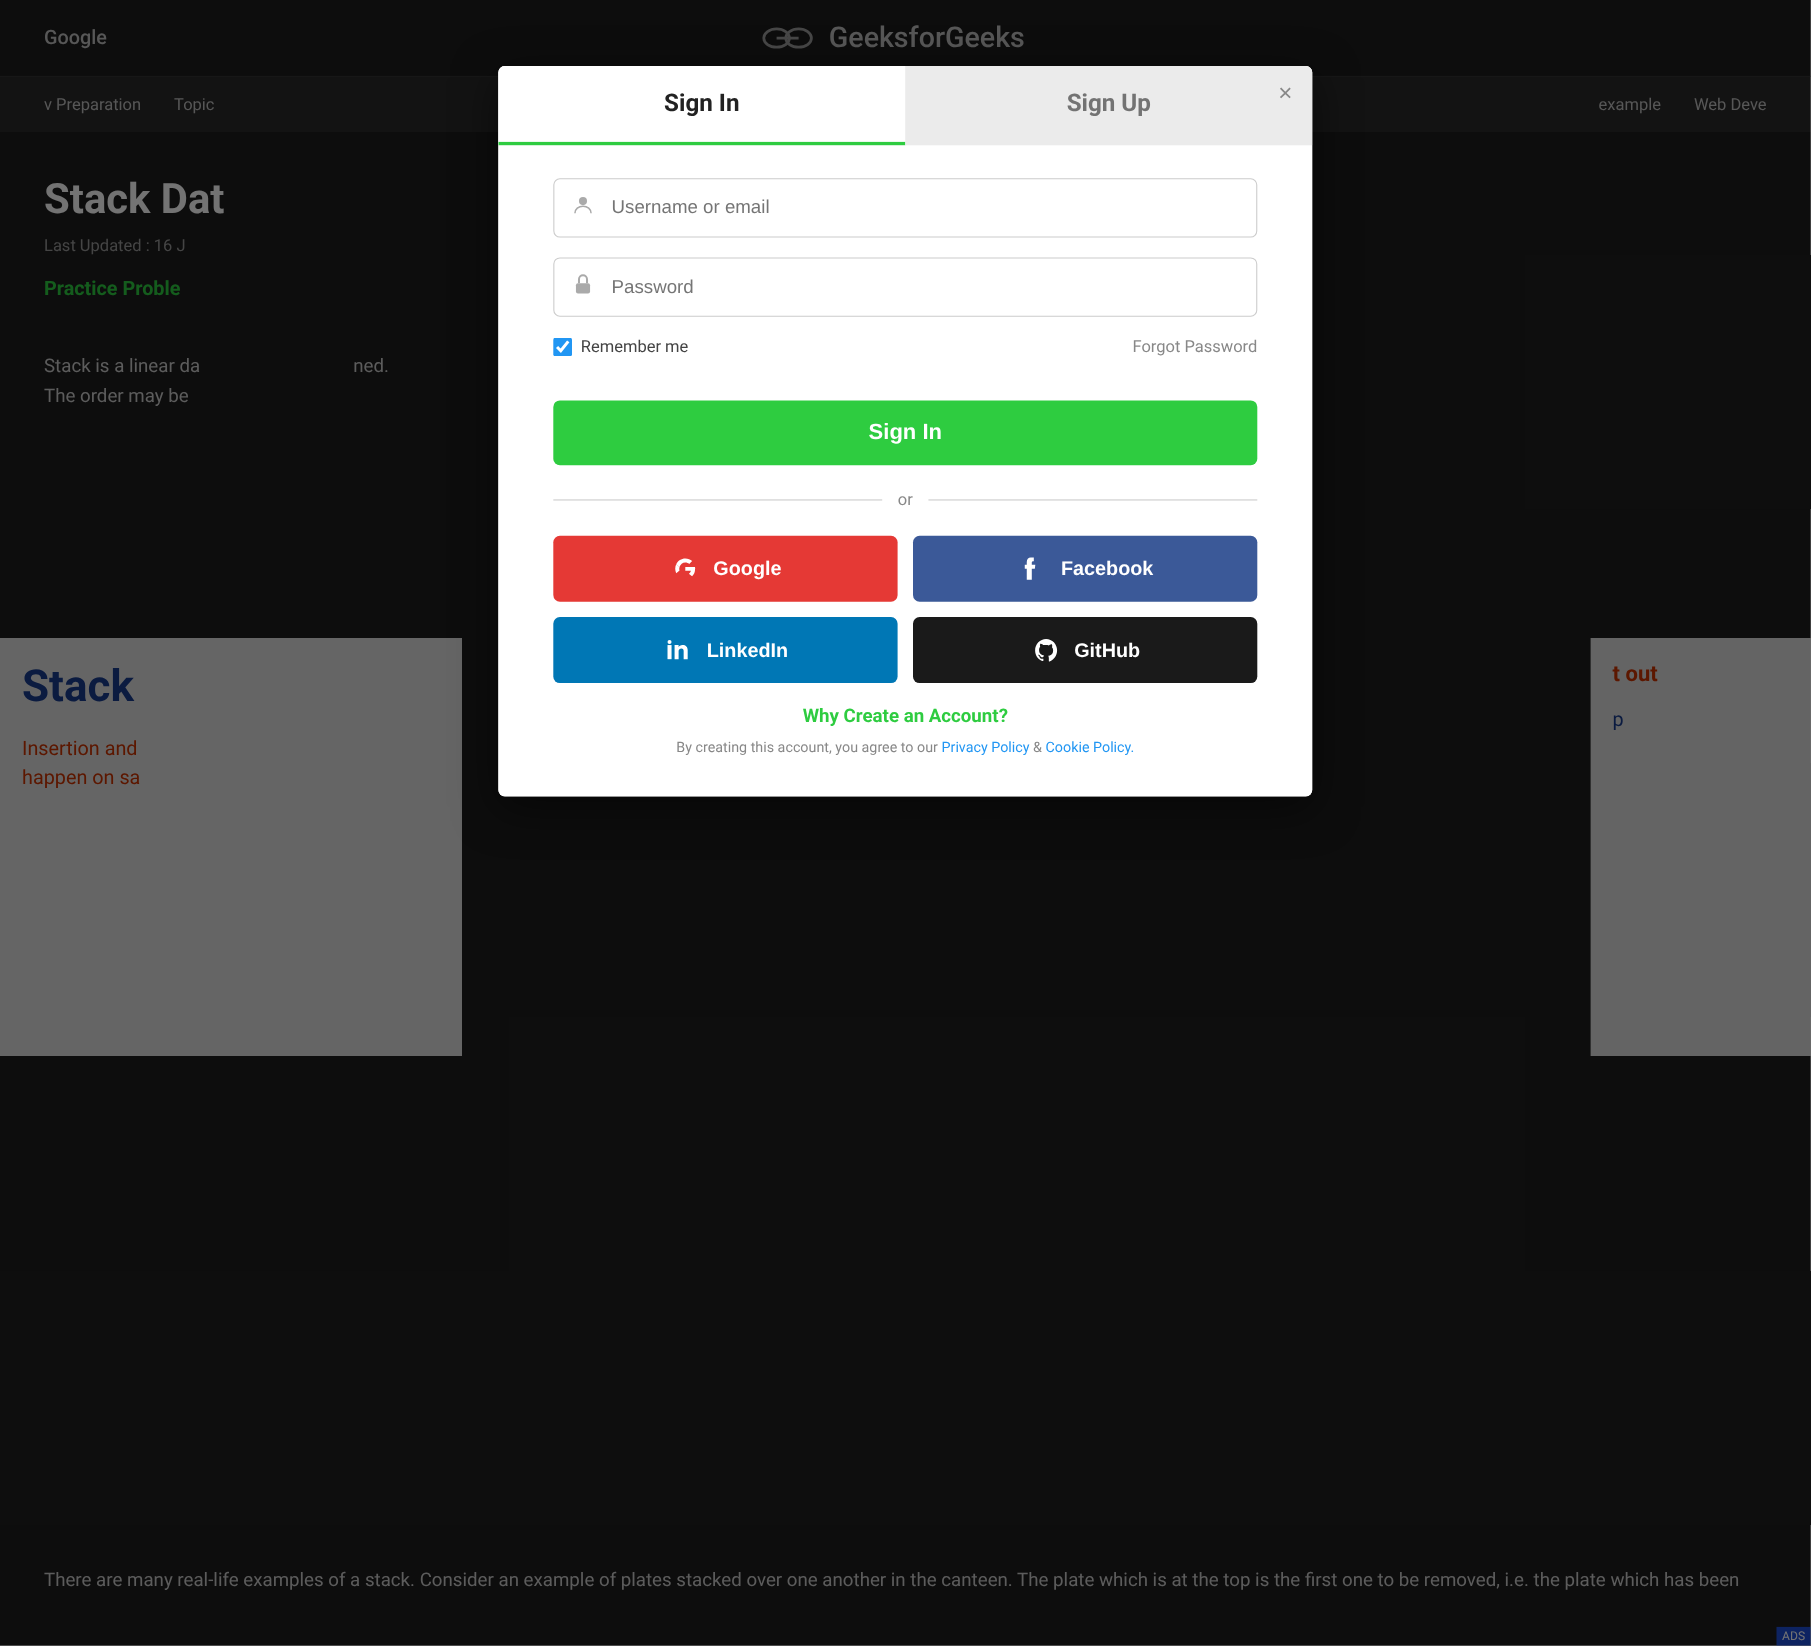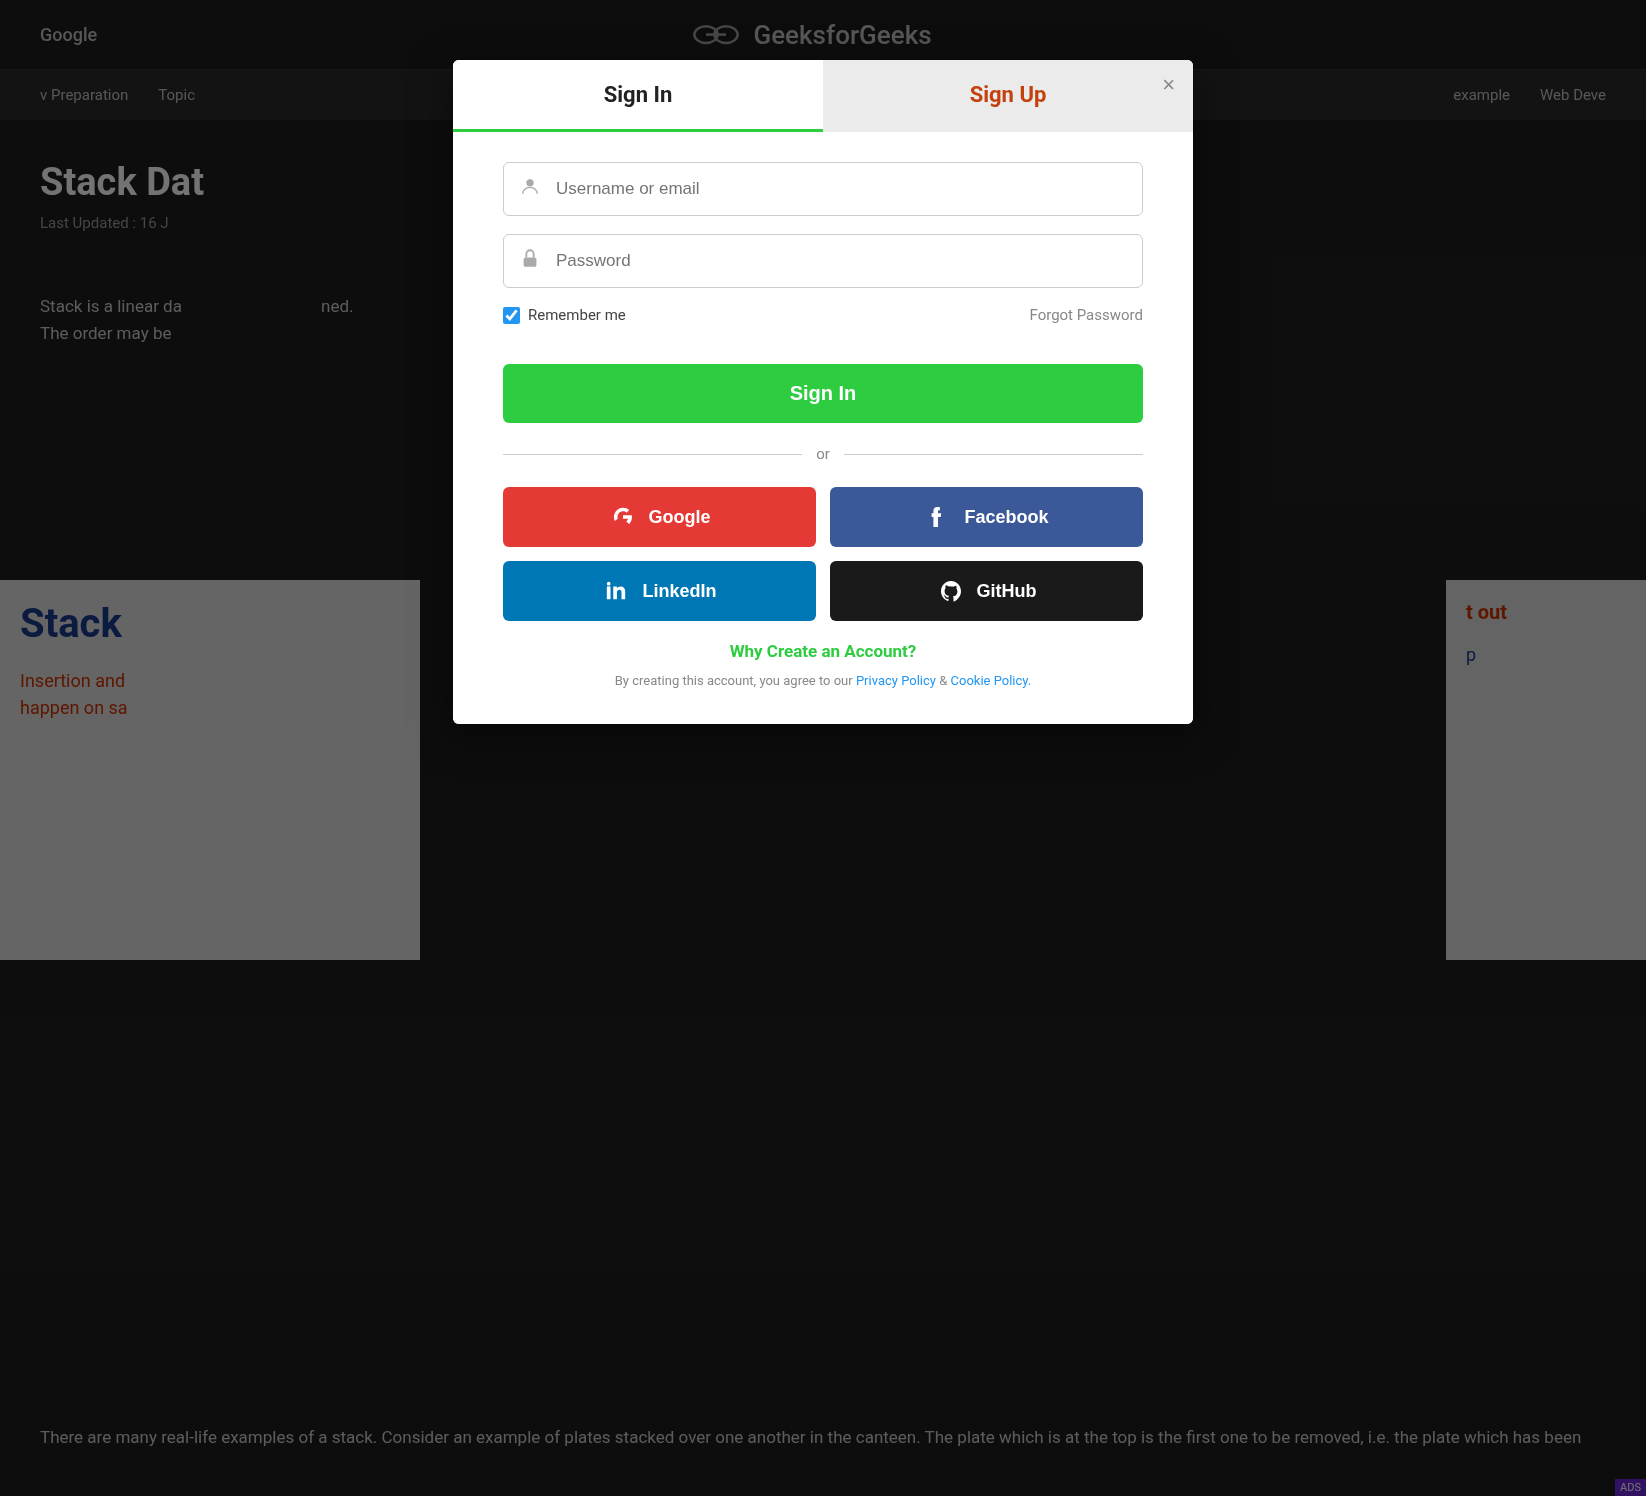--- a/index.html
+++ b/index.html
@@ -129,21 +129,21 @@
       color: #ccc;
       font-size: 17px;
       line-height: 1.7;
     }
 
     
     .ads-badge {
       position: absolute;
       bottom: 0;
       right: 0;
-      background: #6d28d9;
+      background: #1d4ed8;
       color: #fff;
       font-size: 11px;
       padding: 2px 5px;
     }
 
     
     .stack-image {
       position: absolute;
       top: 580px;
       left: 0;
@@ -219,21 +219,21 @@
     }
 
     .modal-tab.active {
       background: #fff;
       border-bottom: 3px solid #2ecc40;
       color: #222;
     }
 
     .modal-tab.inactive {
       background: #ebebeb;
-      color: #c2410c;
+      color: #737373;
     }
 
     
     .modal-body {
       background: #fff;
       padding: 30px 50px 36px;
     }
 
     
     .input-group {
@@ -443,20 +443,21 @@
     <span class="sec-nav-item">v Preparation</span>
     <span class="sec-nav-item">Topic</span>
     <span style="flex:1"></span>
     <span class="sec-nav-item">example</span>
     <span class="sec-nav-item">Web Deve</span>
   </div>
 
   <div class="main-content">
     <div class="page-title">Stack Dat</div>
     <div class="last-updated">Last Updated : 16 J</div>
+    <div class="practice-link">Practice Proble</div>
     <div class="recent-articles">Recent articles</div>
     <div class="body-text">
       <span>Stack is a linear da</span>&nbsp;&nbsp;&nbsp;&nbsp;&nbsp;&nbsp;&nbsp;&nbsp;&nbsp;&nbsp;&nbsp;&nbsp;&nbsp;&nbsp;&nbsp;&nbsp;&nbsp;&nbsp;&nbsp;&nbsp;&nbsp;&nbsp;&nbsp;&nbsp;&nbsp;&nbsp;&nbsp;&nbsp;&nbsp;&nbsp;&nbsp;&nbsp;&nbsp;<span>ned.</span><br>
       <span>The order may be</span>
     </div>
   </div>
 
   <div class="stack-image">
     <div class="stack-image-title">Stack</div>
     <div class="stack-image-text">

